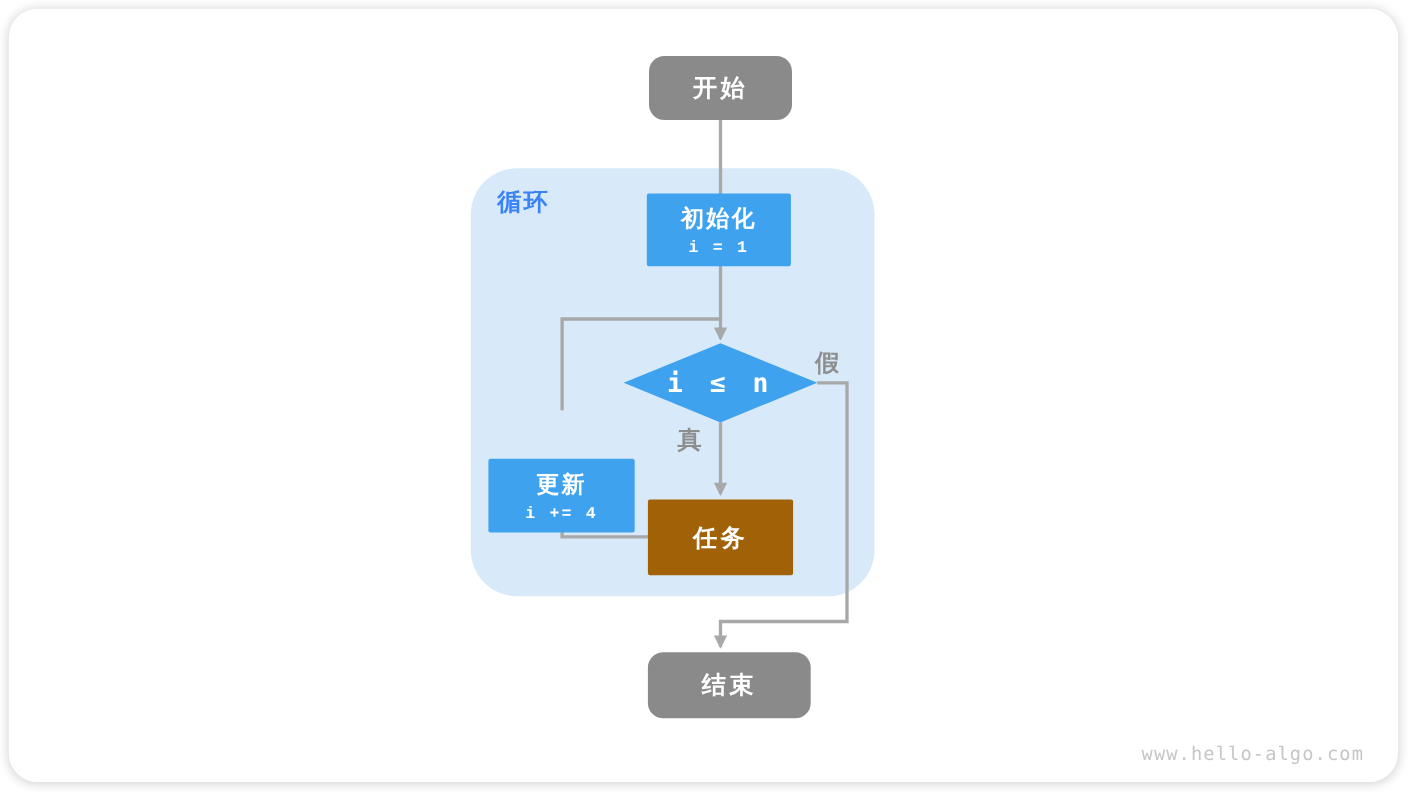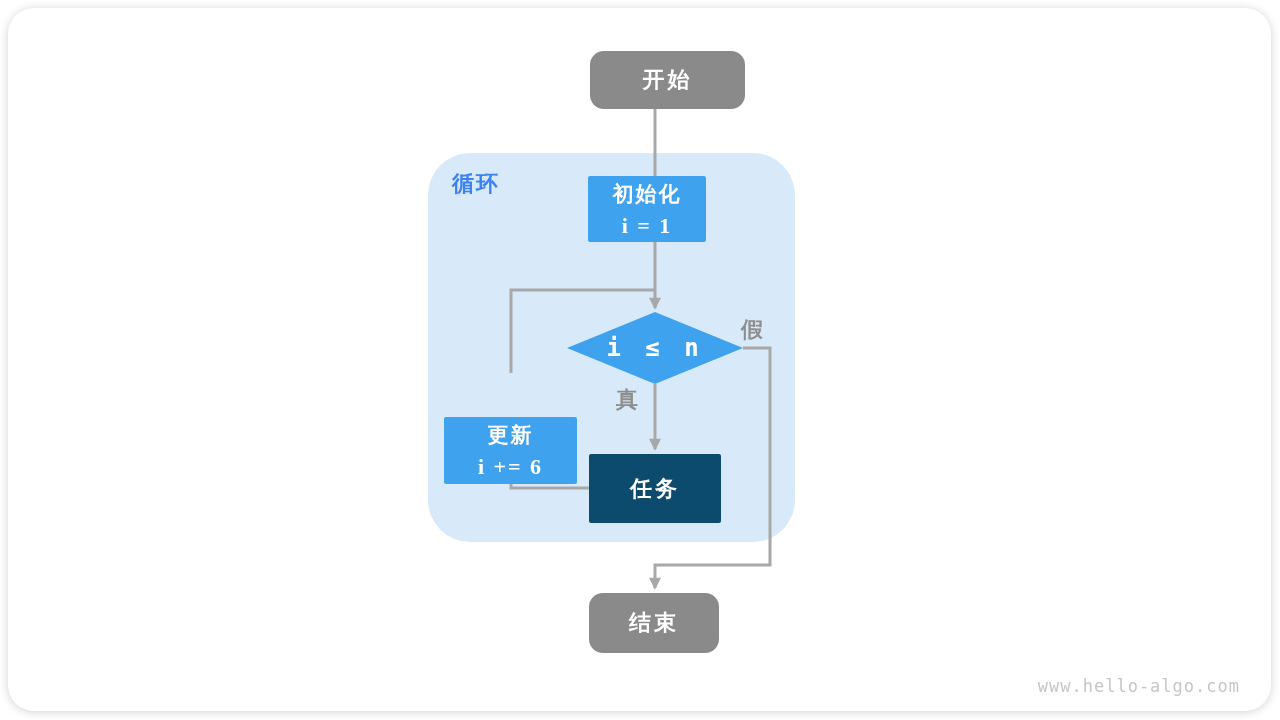--- a/index.html
+++ b/index.html
@@ -49,45 +49,45 @@
     z-index: 3;
     display: flex;
     flex-direction: column;
     align-items: center;
     justify-content: center;
     color: #ffffff;
     text-align: center;
   }
   .node-gray  { background: #8A8A8A; border-radius: 14px; }
   .node-blue  { background: #3FA2EF; border-radius: 2px; }
-  .node-green { background: #0c4a6e; border-radius: 2px; }
+  .node-green { background: #a16207; border-radius: 2px; }
 
   .node .zh-label {
     font-size: 21px;
     font-weight: bold;
     letter-spacing: 2px;
   }
   .node .code-label {
-    font-family: Liberation Serif, serif;
+    font-family: Liberation Mono, monospace;
     font-weight: bold;
-    font-size: 22px;
+    font-size: 15px;
     letter-spacing: 2px;
     margin-top: 5px;
   }
   .single-label {
     font-size: 22px;
     font-weight: bold;
     letter-spacing: 3px;
   }
 
-  .node-start  { left: 590px; top: 51px;  width: 155px; height: 58px; }
-  .node-init   { left: 588px; top: 176px; width: 118px; height: 66px; }
+  .node-start  { left: 590px; top: 51px;  width: 130px; height: 58px; }
+  .node-init   { left: 588px; top: 176px; width: 131px; height: 66px; }
   .node-update { left: 444px; top: 373px; width: 133px; height: 67px; margin-top: 44px; }
   .node-task   { left: 589px; top: 454px; width: 132px; height: 69px; }
-  .node-end    { left: 589px; top: 593px; width: 130px; height: 60px; }
+  .node-end    { left: 589px; top: 593px; width: 148px; height: 60px; }
 
   
   .diamond-label {
     position: absolute;
     left: 567px; top: 312px;
     width: 176px; height: 72px;
     z-index: 3;
     display: flex;
     align-items: center;
     justify-content: center;
@@ -164,21 +164,21 @@
   </div>
 
   <div class="diamond-label">i ≤ n</div>
 
   <div class="edge-label label-false">假</div>
 
   <div class="edge-label label-true">真</div>
 
   <div class="node node-blue node-update">
     <div class="zh-label">更新</div>
-    <div class="code-label">i += 6</div>
+    <div class="code-label">i += 4</div>
   </div>
 
   <div class="node node-green node-task">
     <span class="single-label">任务</span>
   </div>
 
   <div class="node node-gray node-end">
     <span class="single-label">结束</span>
   </div>
 

